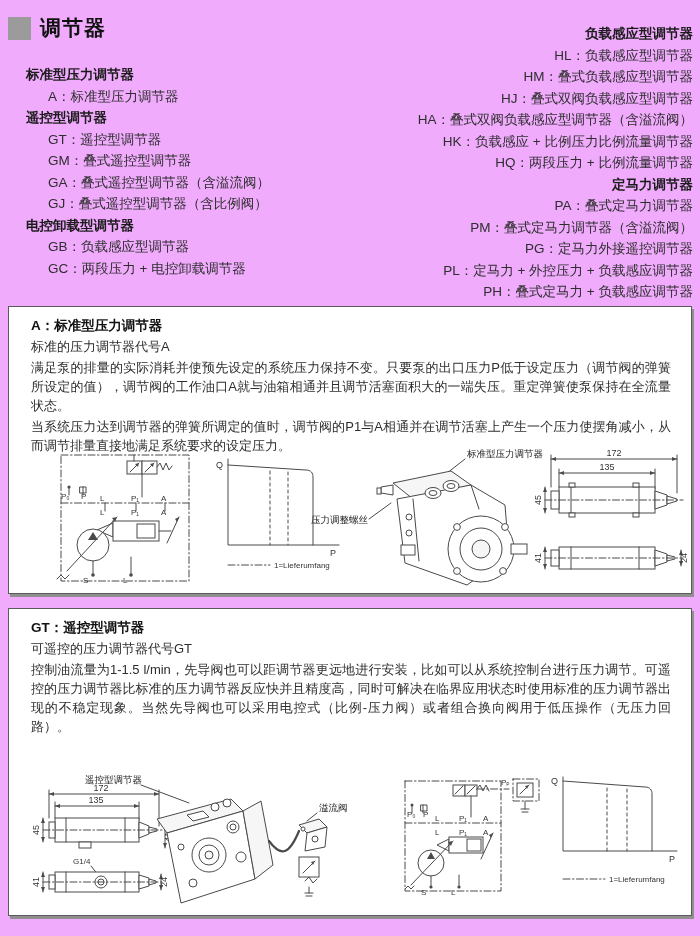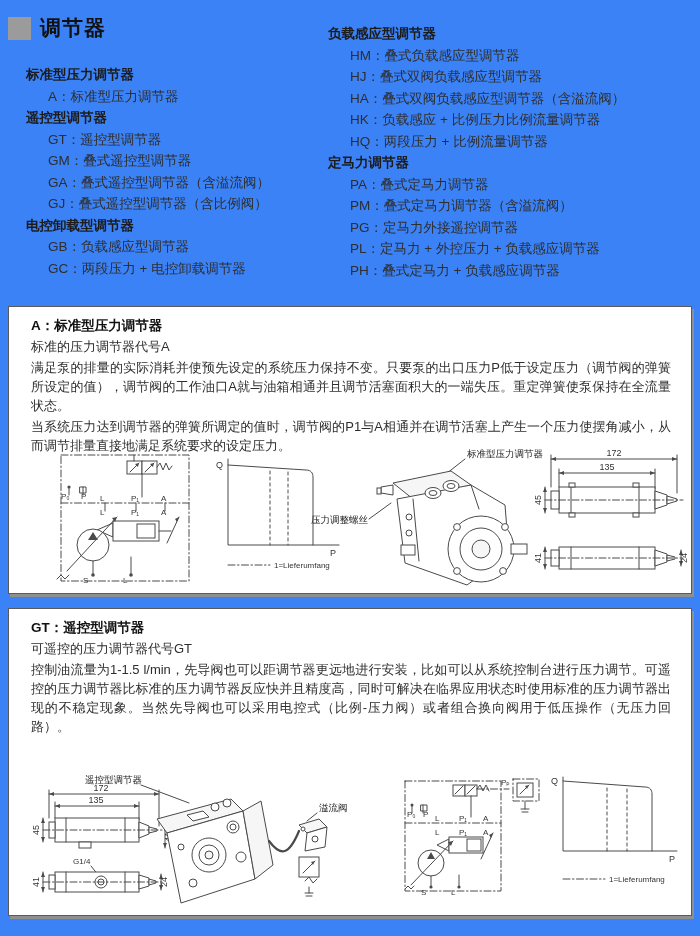--- a/index.html
+++ b/index.html
@@ -1,25 +1,25 @@
 <!DOCTYPE html>
 <html><head>
 <meta charset="utf-8">
 <style>
   html,body{margin:0;padding:0;background:#ffffff;}
-  .page{position:relative;width:700px;height:936px;background:#3b82f6;overflow:hidden;
+  .page{position:relative;width:700px;height:936px;background:#f0abfc;overflow:hidden;
         font-family:"Liberation Sans","DejaVu Sans",sans-serif;color:#2e2e2e;}
   
   .title-row{position:absolute;left:8px;top:14px;display:flex;align-items:center;gap:9px;}
   .title-square{width:23px;height:23px;background:#9b9b9b;}
   .page-title{font-size:21px;font-weight:700;color:#111;letter-spacing:1px;}
   
   .col{position:absolute;font-size:13.5px;line-height:21.5px;}
   .col-left{left:26px;top:64px;width:300px;}
-  .col-right{left:328px;top:23px;width:365px;}
+  .col-right{left:328px;top:23px;width:365px;text-align:right;}
   .cat-heading{font-weight:700;color:#1b1b1b;}
   .cat-item{padding-left:22px;color:#2e2e2e;}
   
   .panel{position:absolute;left:8px;width:684px;background:#fff;border:1px solid #5a5a5a;
          box-shadow:2px 3px 0 #8f8f8f;box-sizing:border-box;}
   .panel-a{top:306px;height:288px;}
   .panel-gt{top:608px;height:308px;}
   .panel-heading{font-weight:700;font-size:13.5px;color:#111;margin:10px 22px 2px 22px;}
   .panel-text{font-size:13px;line-height:19px;margin:2px 20px 0 22px;text-align:justify;color:#2e2e2e;}
   .abs{position:absolute;}
@@ -55,20 +55,21 @@
     <div class="cat-item">GM：叠式遥控型调节器</div>
     <div class="cat-item">GA：叠式遥控型调节器（含溢流阀）</div>
     <div class="cat-item">GJ：叠式遥控型调节器（含比例阀）</div>
     <div class="cat-heading">电控卸载型调节器</div>
     <div class="cat-item">GB：负载感应型调节器</div>
     <div class="cat-item">GC：两段压力 + 电控卸载调节器</div>
   </div>
 
   <div class="col col-right">
     <div class="cat-heading">负载感应型调节器</div>
+    <div class="cat-item">HL：负载感应型调节器</div>
     <div class="cat-item">HM：叠式负载感应型调节器</div>
     <div class="cat-item">HJ：叠式双阀负载感应型调节器</div>
     <div class="cat-item">HA：叠式双阀负载感应型调节器（含溢流阀）</div>
     <div class="cat-item">HK：负载感应 + 比例压力比例流量调节器</div>
     <div class="cat-item">HQ：两段压力 + 比例流量调节器</div>
     <div class="cat-heading">定马力调节器</div>
     <div class="cat-item">PA：叠式定马力调节器</div>
     <div class="cat-item">PM：叠式定马力调节器（含溢流阀）</div>
     <div class="cat-item">PG：定马力外接遥控调节器</div>
     <div class="cat-item">PL：定马力 + 外控压力 + 负载感应调节器</div>

